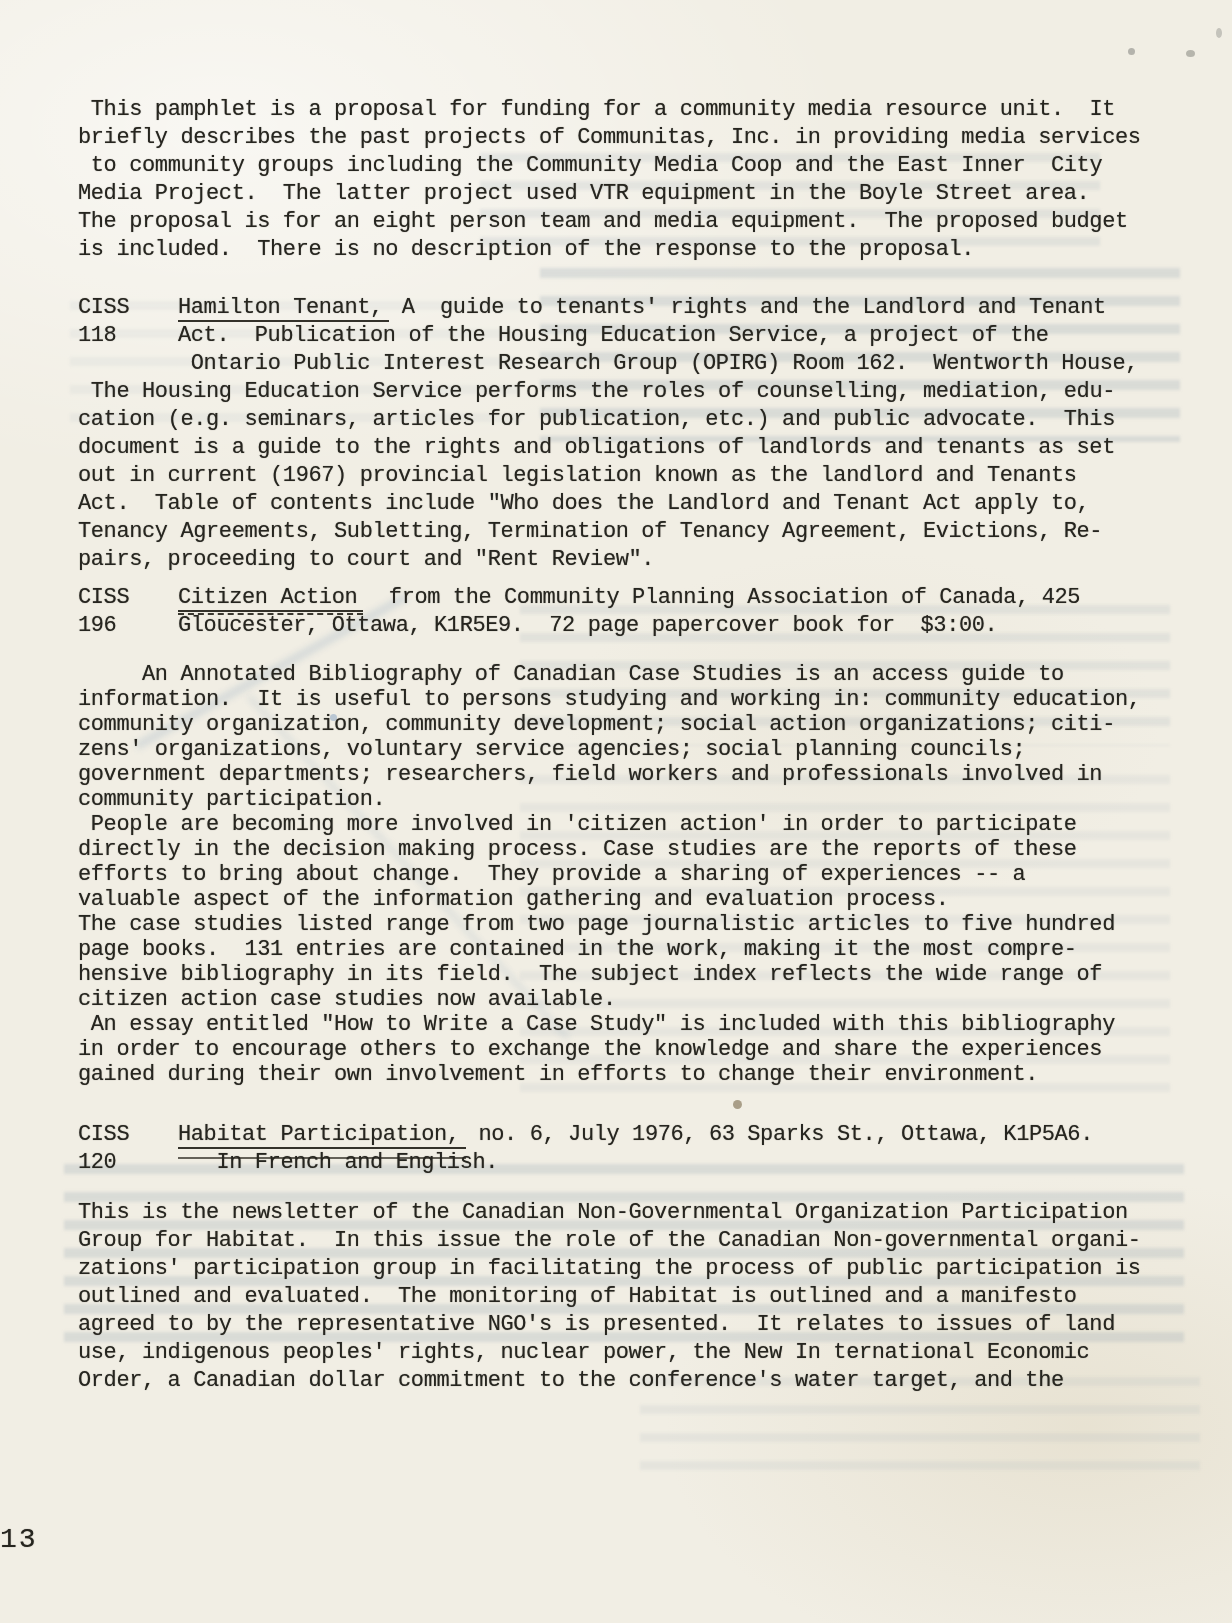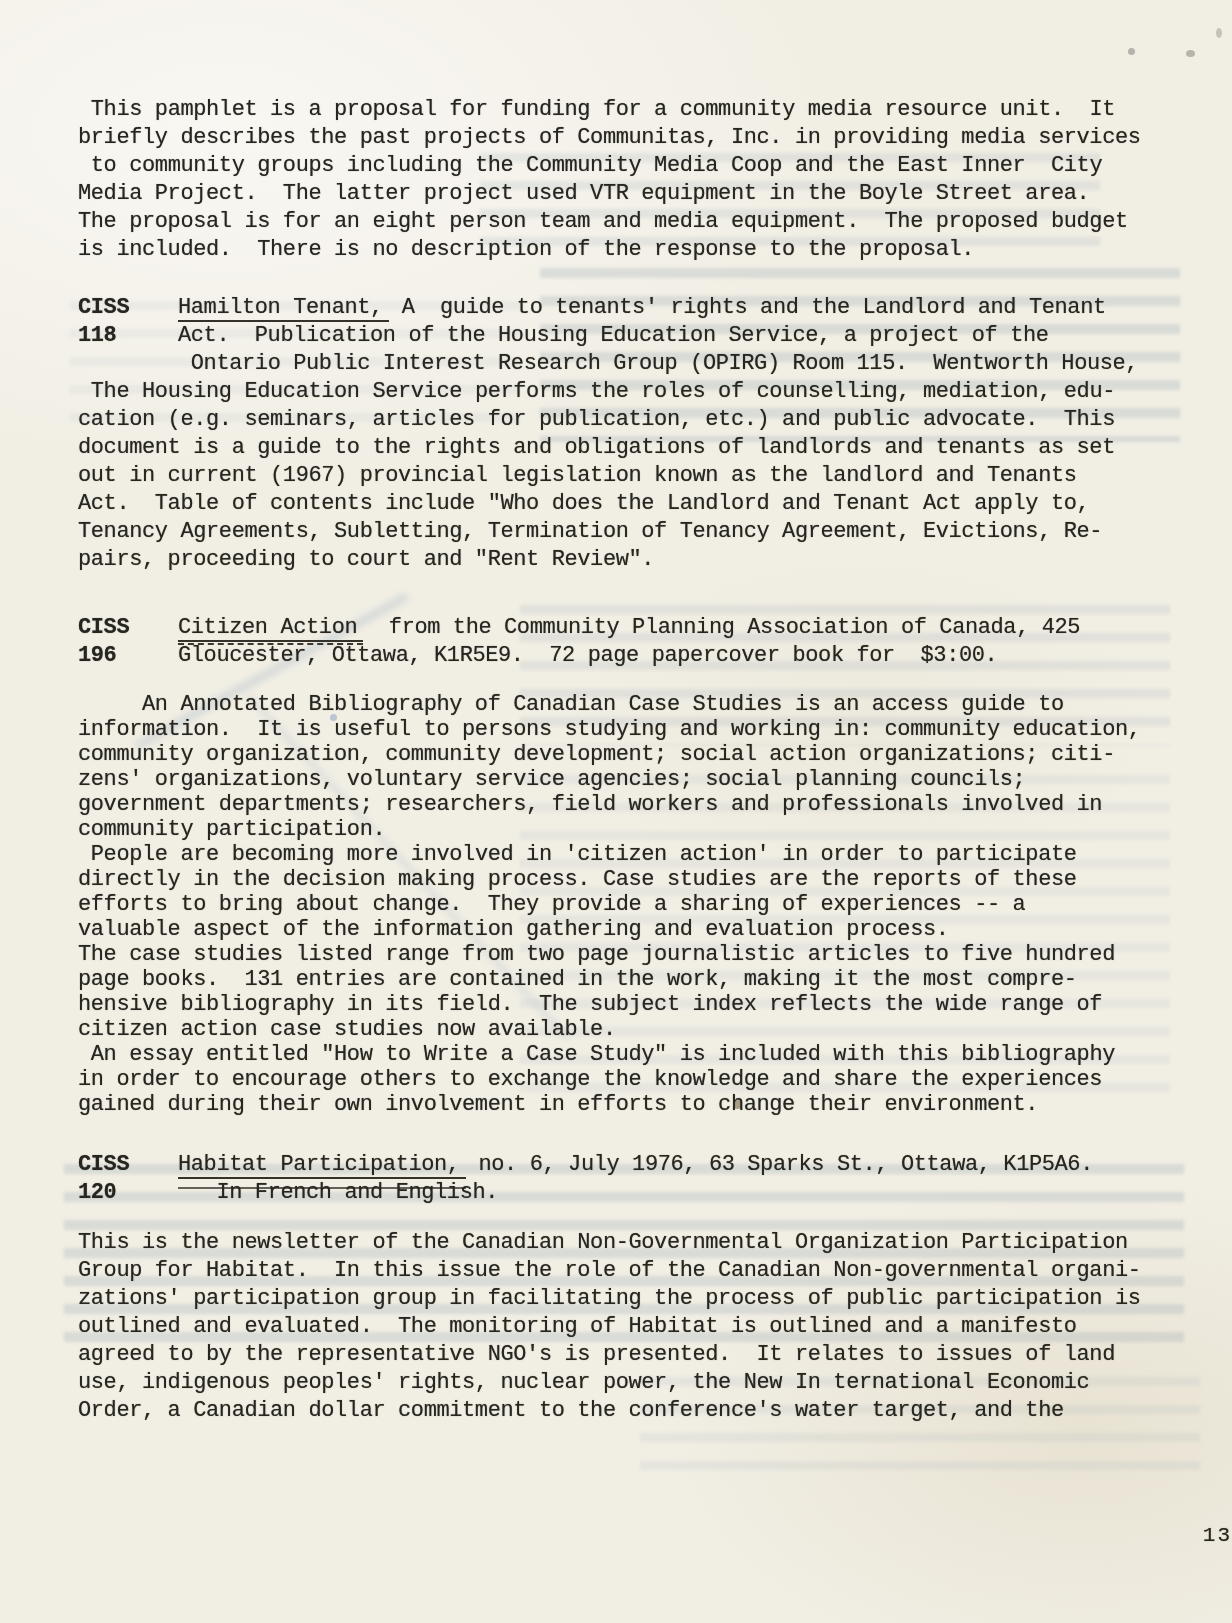--- a/index.html
+++ b/index.html
@@ -22,39 +22,39 @@
   }
   .text-layer { position: relative; z-index: 3; }
   .para, .entry-body, .entry-label div {
     font-size: 22px;
     line-height: 28px;
     letter-spacing: -0.4px;
     text-shadow: 0 0 1px rgba(38,37,31,0.55);
   }
   .para { margin: 0; white-space: pre-wrap; }
   .entry { display: flex; }
-  .entry-label { flex: 0 0 100px; font-weight: bold; }
+  .entry-label { flex: 0 0 100px; }
   .entry-body { flex: 1; white-space: pre-wrap; }
   .tight .para, .tight { line-height: 25px; }
   
   .u-solid { border-bottom: 2px solid #34322a; padding-right: 6px; text-align: center; }
   .u-dash-wrap { border-bottom: 2px dashed #3a382f; padding-bottom: 3px; }
   .u-double-wrap { border-bottom: 2px solid rgba(52,50,42,0.75); padding-bottom: 10px; }
   
   .mb30 { margin-bottom: 30px; }
-  .mb24 { margin-bottom: 40px; }
+  .mb24 { margin-bottom: 10px; }
   .mb22 { margin-bottom: 22px; }
   .mb12 { margin-bottom: 12px; }
   .mb34 { margin-bottom: 34px; }
   .footer {
     position: absolute;
     left: 0; top: 1524px;
     width: 100%;
-    text-align: right;
-    font-size: 21px;
+    text-align: left;
+    font-size: 28px;
     letter-spacing: 2px;
     z-index: 3;
     text-shadow: 0 0 1px rgba(38,37,31,0.55);
   }
   
   .artifact { position: absolute; z-index: 1; pointer-events: none; }
   .bleed {
     background: repeating-linear-gradient(
       180deg,
       rgba(148,164,176,0) 0px, rgba(148,164,176,0) 16px,
@@ -121,21 +121,21 @@
 The proposal is for an eight person team and media equipment.  The proposed budget
 is included.  There is no description of the response to the proposal.</p>
 
     <div class="entry">
       <div class="entry-label">
         <div>CISS</div>
         <div>118</div>
       </div>
       <div class="entry-body"><span class="u-solid">Hamilton Tenant,</span><span> A  guide to tenants' rights and the Landlord and Tenant
 Act.  Publication of the Housing Education Service, a project of the
- Ontario Public Interest Research Group (OPIRG) Room 115.  Wentworth House,</span></div>
+ Ontario Public Interest Research Group (OPIRG) Room 162.  Wentworth House,</span></div>
     </div>
 
     <p class="para mb24"> The Housing Education Service performs the roles of counselling, mediation, edu-
 cation (e.g. seminars, articles for publication, etc.) and public advocate.  This
 document is a guide to the rights and obligations of landlords and tenants as set
 out in current (1967) provincial legislation known as the landlord and Tenants
 Act.  Table of contents include "Who does the Landlord and Tenant Act apply to,
 Tenancy Agreements, Subletting, Termination of Tenancy Agreement, Evictions, Re-
 pairs, proceeding to court and "Rent Review".</p>
 

